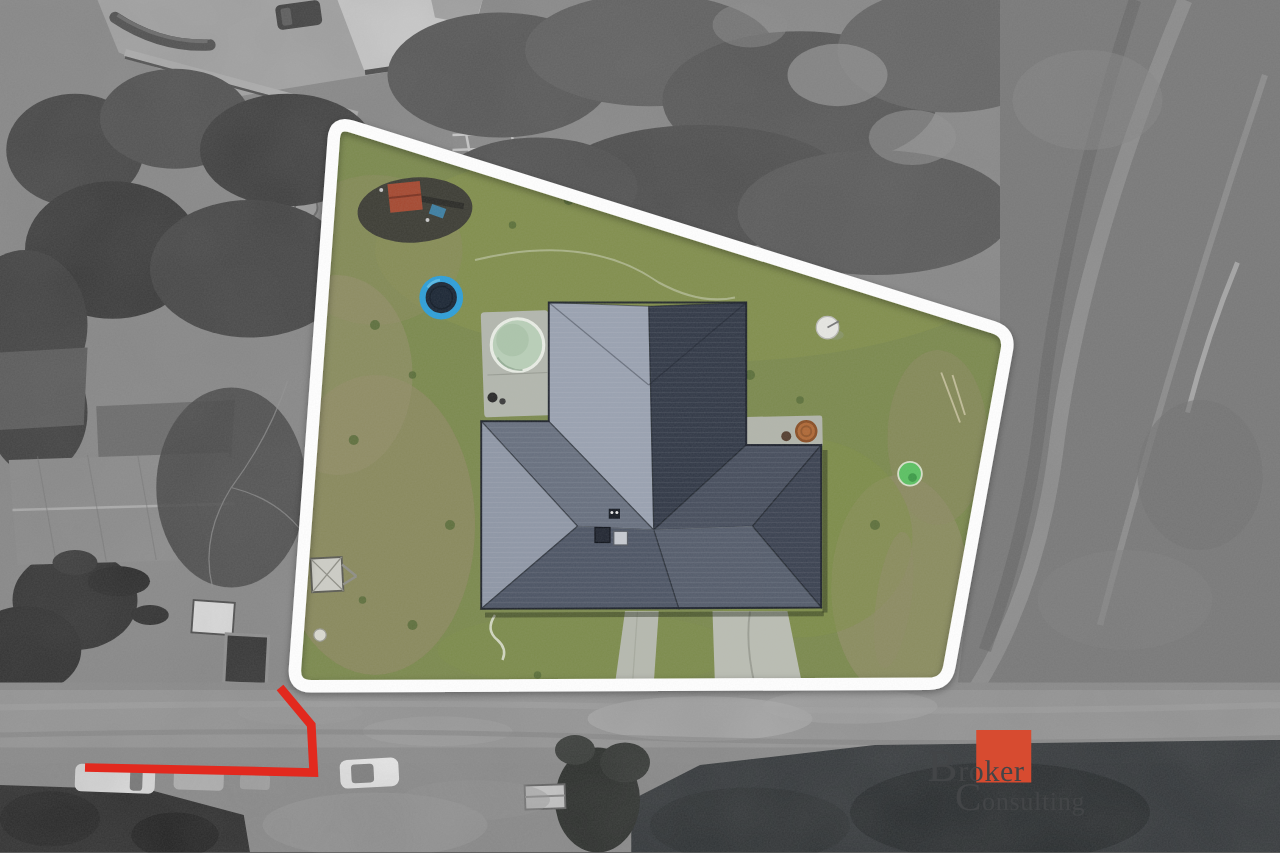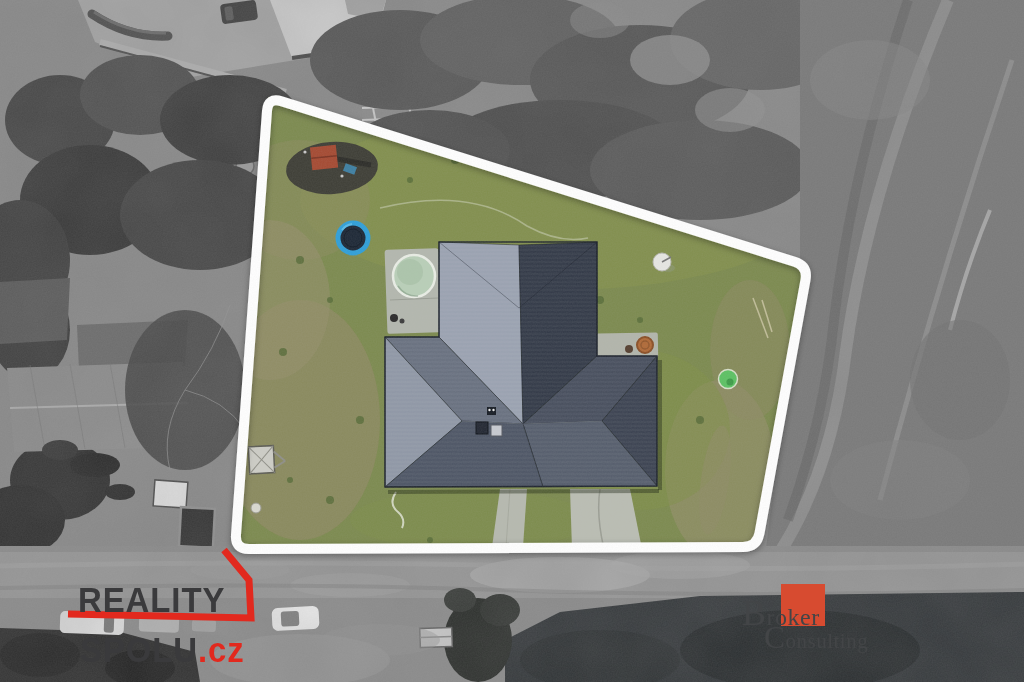--- a/index.html
+++ b/index.html
@@ -320,26 +320,20 @@
     </g>
   </g>
 
   <path d="M281.4,101.2 L794.6,261.8 Q808,266 805.5,279.8 L759.5,533.2 Q757,547 743,547 L249,549 Q235,549 236,535 L267,111 Q268,97 281.4,101.2 Z" fill="none" stroke="#ffffff" stroke-width="10" filter="url(#softShadow)"></path>
 
   <rect x="0" y="0" width="1024" height="682" filter="url(#grainF)" opacity=".22"></rect>
 
   <polyline points="224,550 249,580 251,618 68,614" fill="none" stroke="#e2291e" stroke-width="7"></polyline>
 </svg>
 
-<div class="brand-left">
-  <div class="rs-line1" style="color: rgb(58, 58, 60);">REALITY</div>
-  <div class="rs-line2">
-    <span style="color: rgb(58, 58, 60);">SPOLU</span><span style="color: rgb(226, 41, 30);">.cz</span>
-  </div>
-</div>
 
 <div class="brand-right">
   <div class="bc-square" style="background-color: rgb(215, 75, 48);"></div>
   <div class="bc-word bc-word1" style="color: rgb(67, 69, 71);">Broker</div>
   <span class="bc-reg" style="color: rgb(67, 69, 71);">®</span>
   <div class="bc-word bc-word2" style="color: rgb(67, 69, 71);">Consulting</div>
 </div>
 </div>
 
 </body></html>

